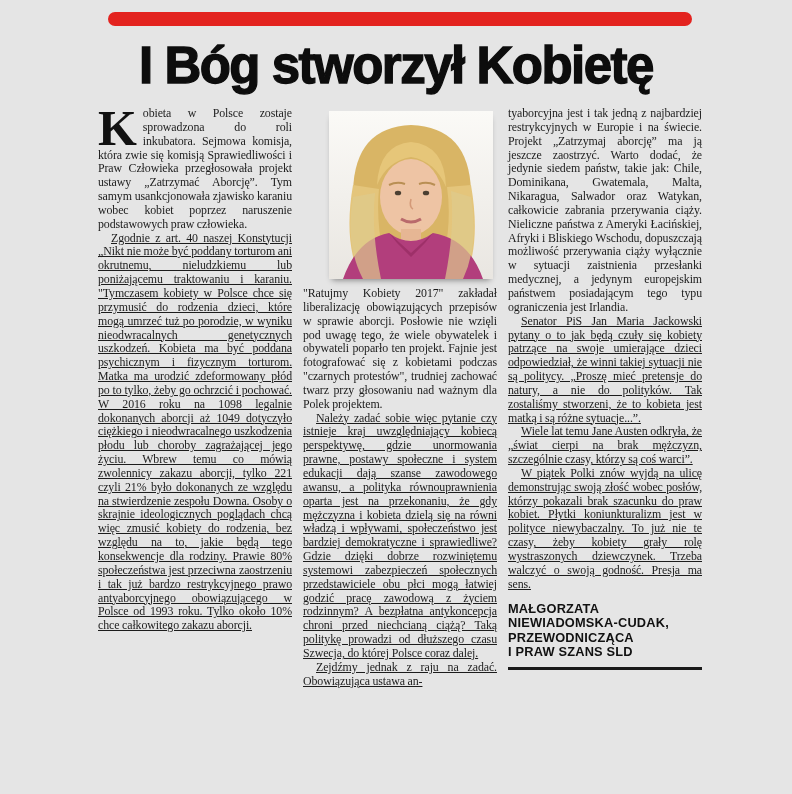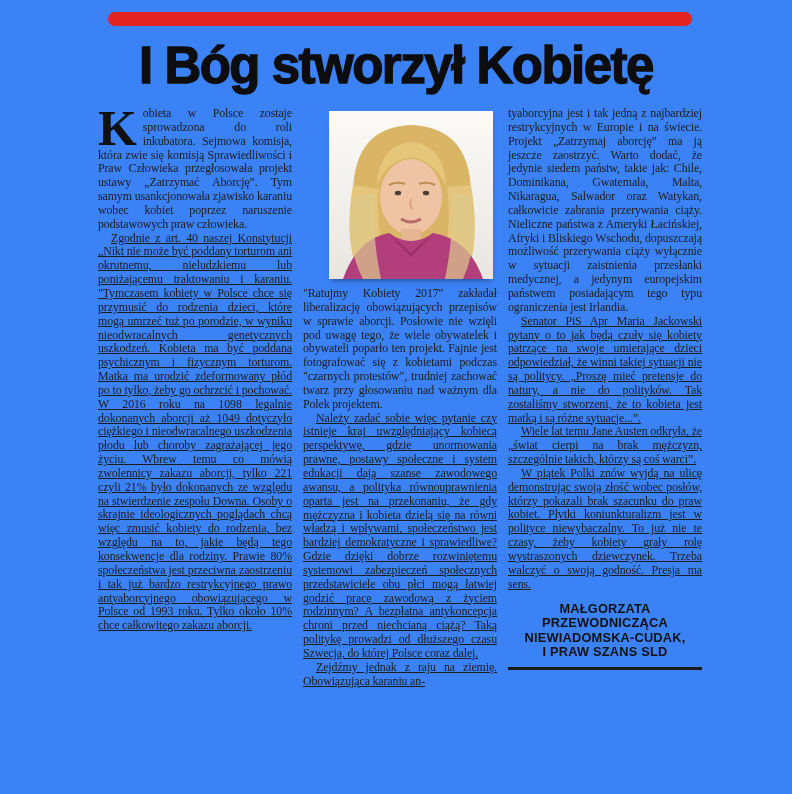--- a/index.html
+++ b/index.html
@@ -1,19 +1,19 @@
 <!DOCTYPE html>
 <html lang="pl"><head>
 <meta charset="utf-8">
 <style>
   html,body { margin:0; padding:0; background:#ffffff; }
   #page {
     position:relative;
     width:792px; height:794px;
-    background:#3b82f6;
+    background:#e5e5e5;
     overflow:hidden;
     font-family:"Liberation Serif", serif;
     color:#1c1c1c;
   }
   .redbar {
     position:absolute; left:108px; top:12px;
     width:584px; height:14px;
     border-radius:8px;
   }
   .headline {
@@ -54,21 +54,21 @@
     margin:4px 4px 8px auto;
     position:relative;
     box-shadow:0 4px 6px -3px rgba(0,0,0,0.45);
     background:#f6f4f0;
   }
   .photo svg { display:block; width:100%; height:100%; }
   .byline {
     margin-top:10px;
     padding-bottom:7px;
     border-bottom:3px solid #1a1a1a;
-    text-align:center;
+    text-align:left;
     font-family:"Liberation Sans", sans-serif;
     font-weight:bold;
     font-size:12.8px;
     line-height:14.6px;
     letter-spacing:0.2px;
     color:#111;
   }
 </style>
 </head>
 <body>
@@ -109,30 +109,30 @@
           <path d="M72 108 Q82 114 92 108" stroke="#b96a6c" stroke-width="3" fill="none"></path>
           <rect x="72" y="118" width="20" height="20" fill="#e6b694"></rect>
           <path d="M14 168 Q28 128 60 122 Q82 138 104 122 Q140 128 154 168 Z" fill="#b23e7c"></path>
           <path d="M60 122 L82 142 L104 122 L96 132 L82 146 L68 132 Z" fill="#9e3069"></path>
           <path d="M24 86 Q16 134 34 168 L52 168 Q42 120 46 82 Z" fill="#decb8d" opacity="0.7"></path>
           <path d="M142 86 Q150 134 134 168 L116 168 Q126 118 122 80 Z" fill="#decb8d" opacity="0.7"></path>
         </svg>
       </div>
       <p>"Ratujmy Kobiety 2017" zakładał liberalizację obowiązujących przepisów w sprawie aborcji. Posłowie nie wzięli pod uwagę tego, że wiele obywatelek i obywateli poparło ten projekt. Fajnie jest fotografować się z kobietami podczas "czarnych protestów", trudniej zachować twarz przy głosowaniu nad ważnym dla Polek projektem.</p>
       <p class="indent">Należy zadać sobie więc pytanie czy istnieje kraj uwzględniający kobiecą perspektywę, gdzie unormowania prawne, postawy społeczne i system edukacji dają szanse zawodowego awansu, a polityka równouprawnienia oparta jest na przekonaniu, że gdy mężczyzna i kobieta dzielą się na równi władzą i wpływami, społeczeństwo jest bardziej demokratyczne i sprawiedliwe? Gdzie dzięki dobrze rozwiniętemu systemowi zabezpieczeń społecznych przedstawiciele obu płci mogą łatwiej godzić pracę zawodową z życiem rodzinnym? A bezpłatna antykoncepcja chroni przed niechcianą ciążą? Taką politykę prowadzi od dłuższego czasu Szwecja, do której Polsce coraz dalej.</p>
-      <p class="indent">Zejdźmy jednak z raju na ziemię. Obowiązująca karaniu an-</p>
+      <p class="indent">Zejdźmy jednak z raju na zadać. Obowiązująca ustawa an-</p>
     </div>
 
     <div class="col">
       <p>tyaborcyjna jest i tak jedną z najbardziej restrykcyjnych w Europie i na świecie. Projekt „Zatrzymaj aborcję” ma ją jeszcze zaostrzyć. Warto dodać, że jedynie siedem państw, takie jak: Chile, Dominikana, Gwatemala, Malta, Nikaragua, Salwador oraz Watykan, całkowicie zabrania przerywania ciąży. Nieliczne państwa z Ameryki Łacińskiej, Afryki i Bliskiego Wschodu, dopuszczają możliwość przerywania ciąży wyłącznie w sytuacji zaistnienia przesłanki medycznej, a jedynym europejskim państwem posiadającym tego typu ograniczenia jest Irlandia.</p>
-      <p class="indent">Senator PiS Apr Maria Jackowski pytany o to jak będą czuły się kobiety patrzące na swoje umierające dzieci odpowiedział, że winni takiej sytuacji nie są politycy. „Proszę mieć pretensje do natury, a nie do polityków. Tak zostaliśmy stworzeni, że to kobieta jest matką i są różne sytuacje...”.</p>
-      <p class="indent">Wiele lat temu Jane Austen odkryła, że „świat cierpi na brak mężczyzn, szczególnie takich, którzy są coś warci”.</p>
+      <p class="indent">Senator PiS Jan Maria Jackowski pytany o to jak będą czuły się kobiety patrzące na swoje umierające dzieci odpowiedział, że winni takiej sytuacji nie są politycy. „Proszę mieć pretensje do natury, a nie do polityków. Tak zostaliśmy stworzeni, że to kobieta jest matką i są różne sytuacje...”.</p>
+      <p class="indent">Wiele lat temu Jane Austen odkryła, że „świat cierpi na brak mężczyzn, szczególnie czasy, którzy są coś warci”.</p>
       <p class="indent">W piątek Polki znów wyjdą na ulicę demonstrując swoją złość wobec posłów, którzy pokazali brak szacunku do praw kobiet. Płytki koniunkturalizm jest w polityce niewybaczalny. To już nie te czasy, żeby kobiety grały rolę wystraszonych dziewczynek. Trzeba walczyć o swoją godność. Presja ma sens.</p>
       <div class="byline">
         <div>MAŁGORZATA</div>
+        <div>NIEWIADOMSKA-CUDAK,</div>
         <div>PRZEWODNICZĄCA</div>
-        <div>NIEWIADOMSKA-CUDAK,</div>
         <div>I PRAW SZANS SLD</div>
       </div>
     </div>
 
   </div>
 </div>
 
 </body></html>

